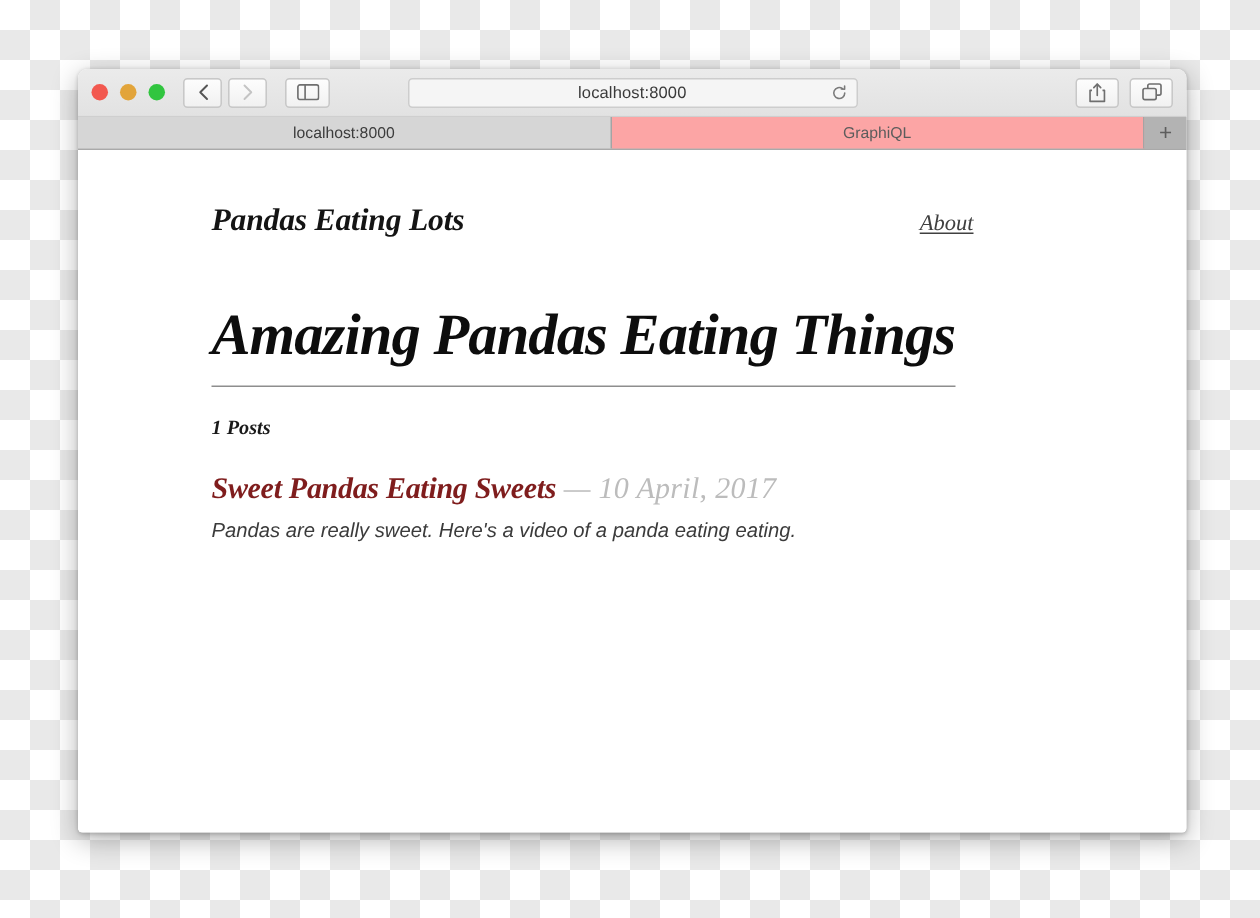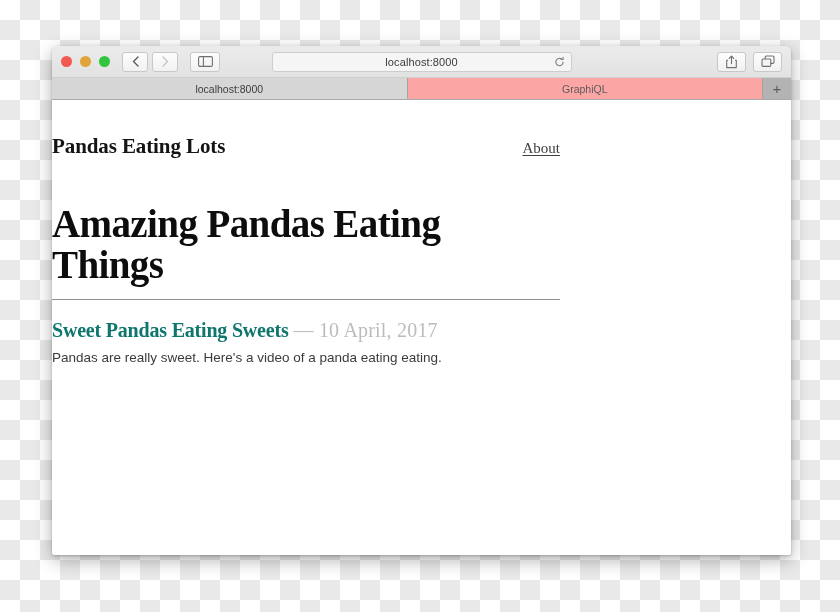--- a/index.html
+++ b/index.html
@@ -143,20 +143,22 @@
   }
 
   
   #page-content {
     background: #ffffff;
     height: calc(100% - 54px);
     padding: 34px 0 0 0;
   }
   .content-col {
     width: 508px;
+    margin-left: 89px;
+    font-style: italic;
   }
 
   #site-header {
     display: flex;
     align-items: baseline;
     justify-content: space-between;
     margin-bottom: 44px;
   }
   #site-title {
     font-family: "Liberation Serif", "DejaVu Serif", serif;
@@ -195,21 +197,21 @@
   }
 
   .post-heading {
     font-family: "Liberation Serif", "DejaVu Serif", serif;
     font-size: 20px;
     line-height: 1.1;
     margin-bottom: 7px;
   }
   .post-title {
     font-weight: bold;
-    color: #0f766e;
+    color: #7f1d1d;
     letter-spacing: -0.2px;
   }
   .post-date {
     font-weight: normal;
     color: #bcbcbc;
     letter-spacing: 0.2px;
   }
   .post-body {
     font-family: "Liberation Sans", sans-serif;
     font-size: 13.5px;
@@ -286,20 +288,21 @@
   <div id="page-content">
     <div class="content-col">
 
       <div id="site-header">
         <div id="site-title">Pandas Eating Lots</div>
         <a id="about-link" href="#">About</a>
       </div>
 
       <h1 id="page-title">Amazing Pandas Eating Things</h1>
 
+      <div id="posts-count">1 Posts</div>
 
       <div class="post">
         <div class="post-heading">
           <span class="post-title">Sweet Pandas Eating Sweets</span>
           <span class="post-date">— 10 April, 2017</span>
         </div>
         <div class="post-body">Pandas are really sweet. Here's a video of a panda eating eating.</div>
       </div>
 
     </div>

